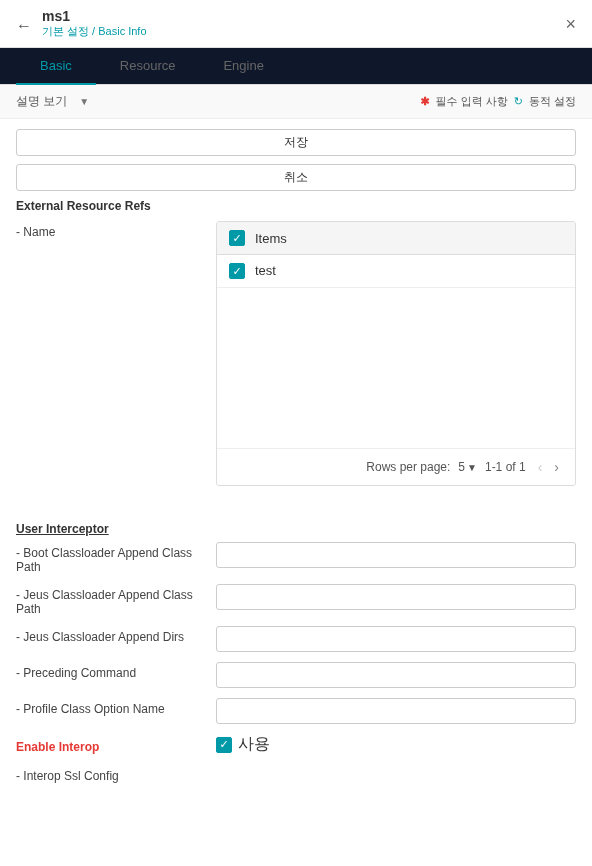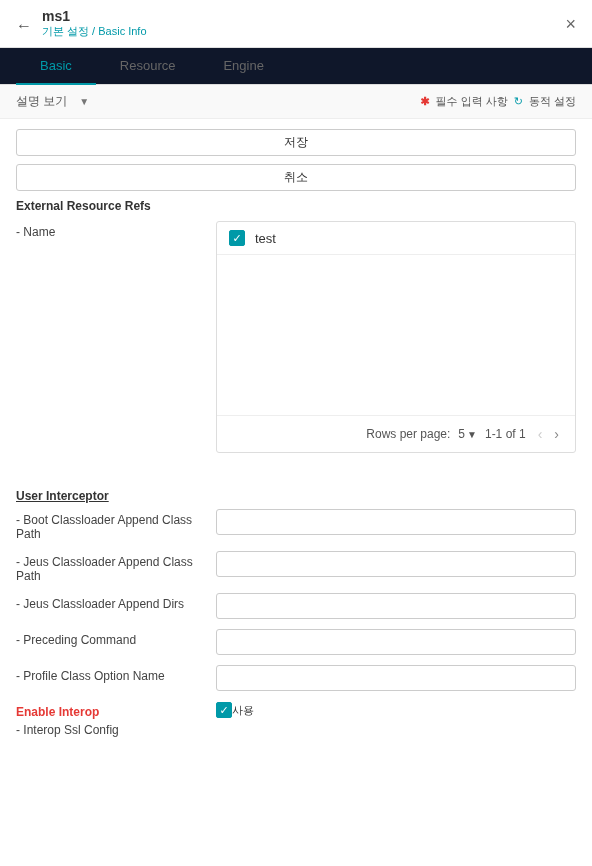--- a/index.html
+++ b/index.html
@@ -168,21 +168,21 @@
       align-items: center;
       background: #f5f5f5;
       padding: 8px 12px;
       border-bottom: 1px solid #ddd;
       font-size: 13px;
       font-weight: 500;
       gap: 10px;
     }
     .table-row-item {
       display: flex;
-      align-items: center;
+      align-items: flex-start;
       padding: 8px 12px;
       border-bottom: 1px solid #eee;
       font-size: 13px;
       gap: 10px;
     }
     .checkbox-blue {
       width: 16px;
       height: 16px;
       background: #0099a8;
       border: 1px solid #0099a8;
@@ -239,33 +239,35 @@
       font-weight: 600;
       color: #333;
       padding: 10px 16px 6px 16px;
       text-decoration: underline;
     }
 
     
     .interop-row {
       display: flex;
       align-items: center;
+      margin-bottom: 10px;
     }
     .interop-label {
       width: 200px;
       min-width: 200px;
       font-size: 12px;
       font-weight: 600;
       color: #e53935;
       padding-top: 4px;
     }
     .interop-value {
       display: flex;
       align-items: center;
-      font-size: 11px;
+      gap: 6px;
+      font-size: 16px;
       color: #333;
     }
 
     
     .scroll-container {
       height: 760px;
       overflow-y: auto;
       overflow-x: hidden;
     }
     .scroll-container::-webkit-scrollbar { width: 6px; }
@@ -315,20 +317,24 @@
   </div>
 
   <div class="form-content">
 
     <div class="section-title">External Resource Refs</div>
 
     <div class="field-row">
       <div class="field-label">- Name</div>
       <div class="field-input table-container">
 
+        <div class="table-header">
+          <div class="checkbox-blue"></div>
+          <span>Items</span>
+        </div>
 
         <div class="table-row-item">
           <div class="checkbox-blue"></div>
           <span>test</span>
         </div>
 
         <div class="table-spacer"></div>
 
         <div class="table-pagination">
           <span>Rows per page:</span>

